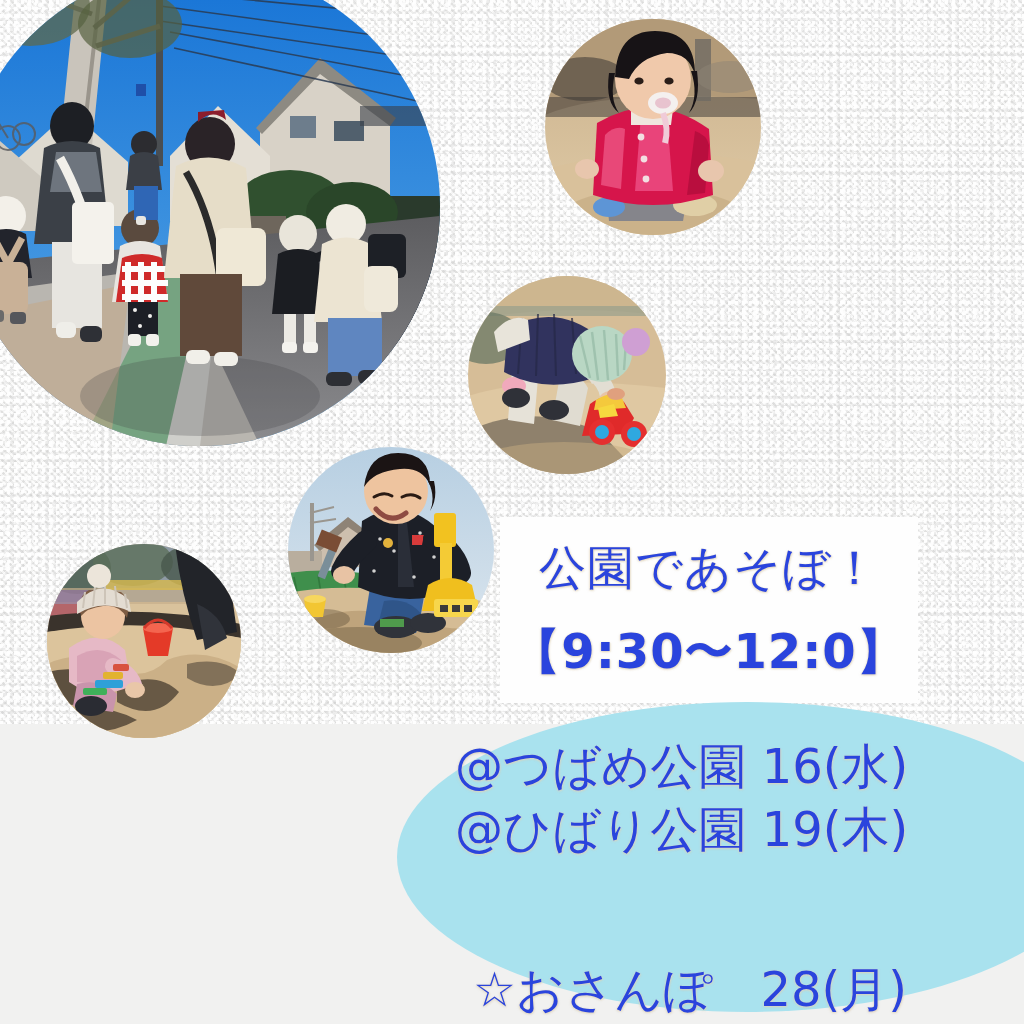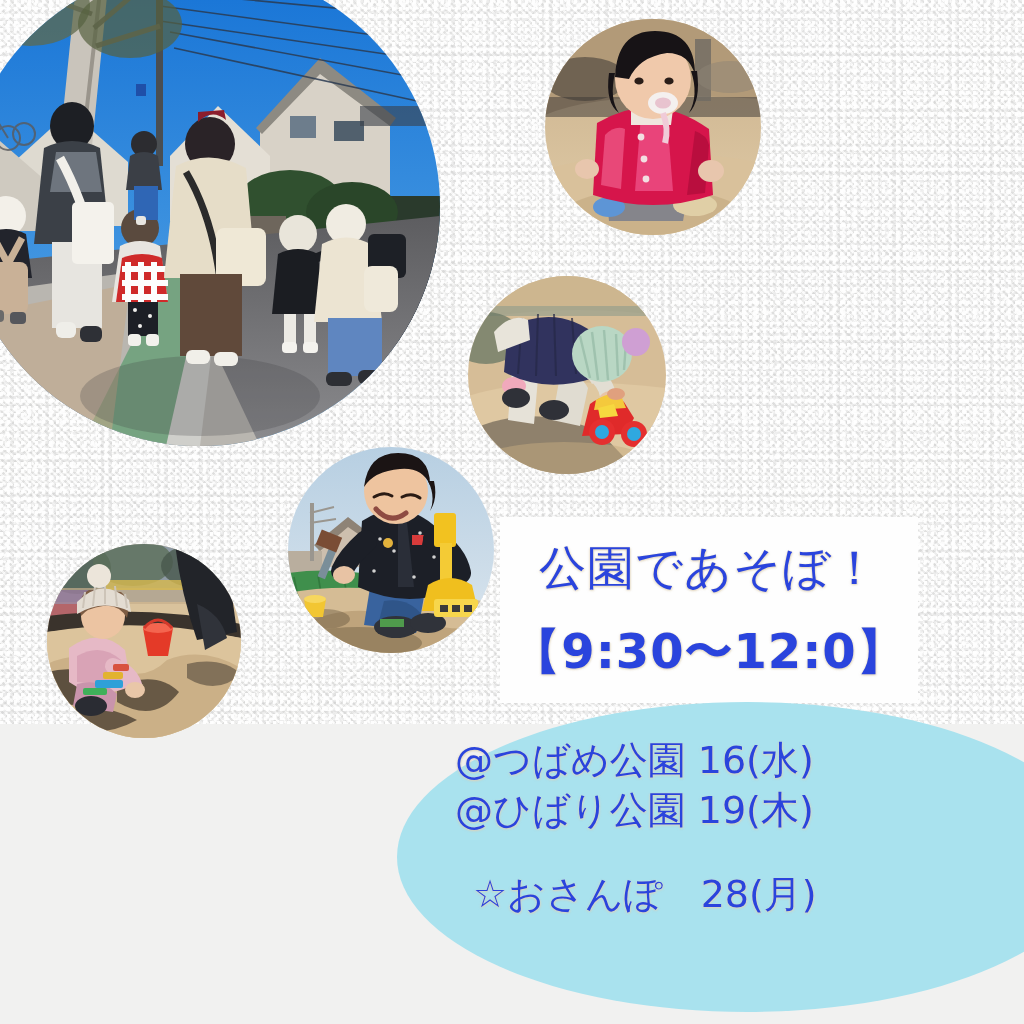--- a/index.html
+++ b/index.html
@@ -57,27 +57,27 @@
   
   #schedule-ellipse{
     position:absolute;left:397px;top:702px;width:700px;height:310px;
     background:#a9e2ee;border-radius:50%;
   }
   #schedule-text{
     position:absolute;left:455px;top:735px;width:560px;
   }
   .sched-line{
     font-family:"DejaVu Sans","Liberation Sans",sans-serif;
-    color:#2a44dd;font-size:38px;line-height:1.32;white-space:nowrap;
+    color:#2a44dd;font-size:48px;line-height:1.32;white-space:nowrap;
     text-shadow:
        0 0 1px rgba(236,226,203,.9),
        1px 1px 2px rgba(222,210,182,.7),
       -1px 1px 2px rgba(222,210,182,.5);
   }
-  #sched-walk{margin-top:34px;padding-left:18px;}
+  #sched-walk{margin-top:96px;padding-left:18px;}
 </style>
 </head>
 <body>
 
 <div id="poster">
 
   <div class="photo" id="photo-walk">
     <svg viewBox="0 0 480 480" preserveAspectRatio="xMidYMid slice">
       <defs>
         <linearGradient id="sky1" x1="0" y1="0" x2="0" y2="1">

